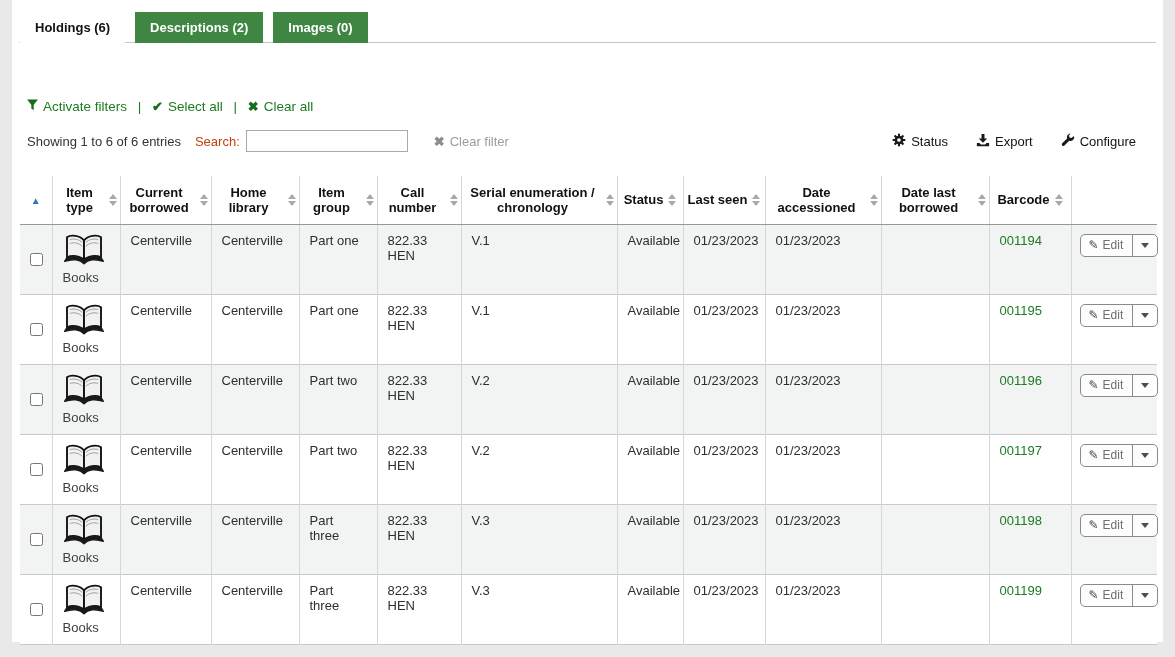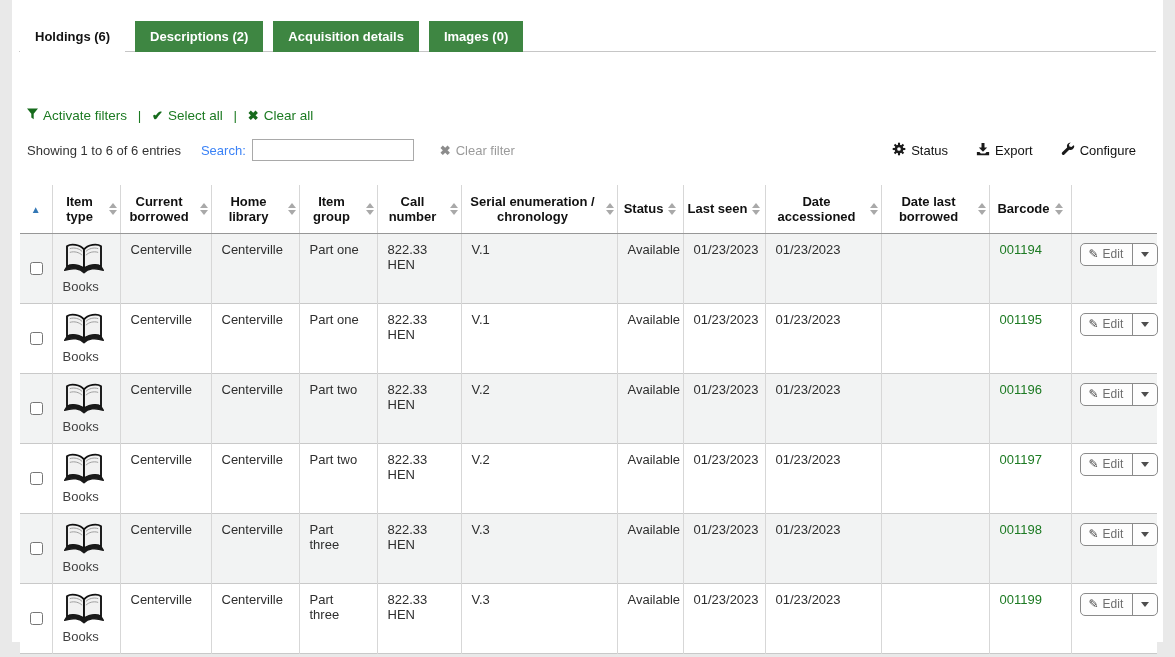--- a/index.html
+++ b/index.html
@@ -5,21 +5,21 @@
   * { box-sizing: border-box; }
   html,body { margin:0; padding:0; }
   body {
     width:1175px; height:657px; overflow:hidden;
     background:#e9e9e9;
     font-family:"Liberation Sans", sans-serif;
     font-size:13px; color:#333;
   }
   .page {
     margin:0 12px; background:#fff; height:642px;
-    padding:12px 7px;
+    padding:3px 7px;
   }
 
   
   .tab-bar {
     display:flex; align-items:flex-end; gap:10px;
     padding:8px 0 0 1px;
     border-bottom:1px solid #c6c6c6;
   }
   .tab {
     position:relative; bottom:-1px;
@@ -42,21 +42,21 @@
   .filter-links .sep { margin:0 7px; color:#1c7a22; }
   .glyph-green { color:#166b1c; font-weight:bold; font-size:13px; }
   .funnel-icon { display:inline-block; }
 
   
   .controls {
     display:flex; align-items:center;
     padding:16px 4px 12px 8px;
   }
   .showing-text { color:#333; }
-  .search-label { margin-left:20px; color:#3b82f6; }
+  .search-label { margin-left:14px; color:#c2410c; }
   .search-input {
     margin-left:6px; width:162px; height:22px;
     border:1px solid #a9a9a9; padding:2px 4px;
     font-family:"Liberation Sans", sans-serif; font-size:13px;
   }
   .clear-filter {
     margin-left:26px; color:#9b9b9b; cursor:default;
     display:inline-flex; align-items:center; gap:5px;
   }
   .glyph-gray { color:#8c8c8c; font-weight:bold; font-size:13px; }
@@ -138,21 +138,20 @@
   .footer-info { padding:17px 0 0 8px; color:#333; }
 </style>
 </head>
 <body>
 
 <div class="page">
 
   <div class="tab-bar">
       <div class="tab active">Holdings (6)</div>
       <div class="tab">Descriptions (2)</div>
-      <div class="tab">Acquisition details</div>
       <div class="tab">Images (0)</div>
     </div>
 
   <div class="filter-links">
     <a class="green-link">
       <span class="funnel-icon">
         <svg width="11" height="12" viewBox="0 0 12 12" fill="#166b1c">
             <path d="M0 0 h12 L7.3 5.6 V11.6 L4.7 9.8 V5.6 Z"></path>
           </svg>
       </span>

